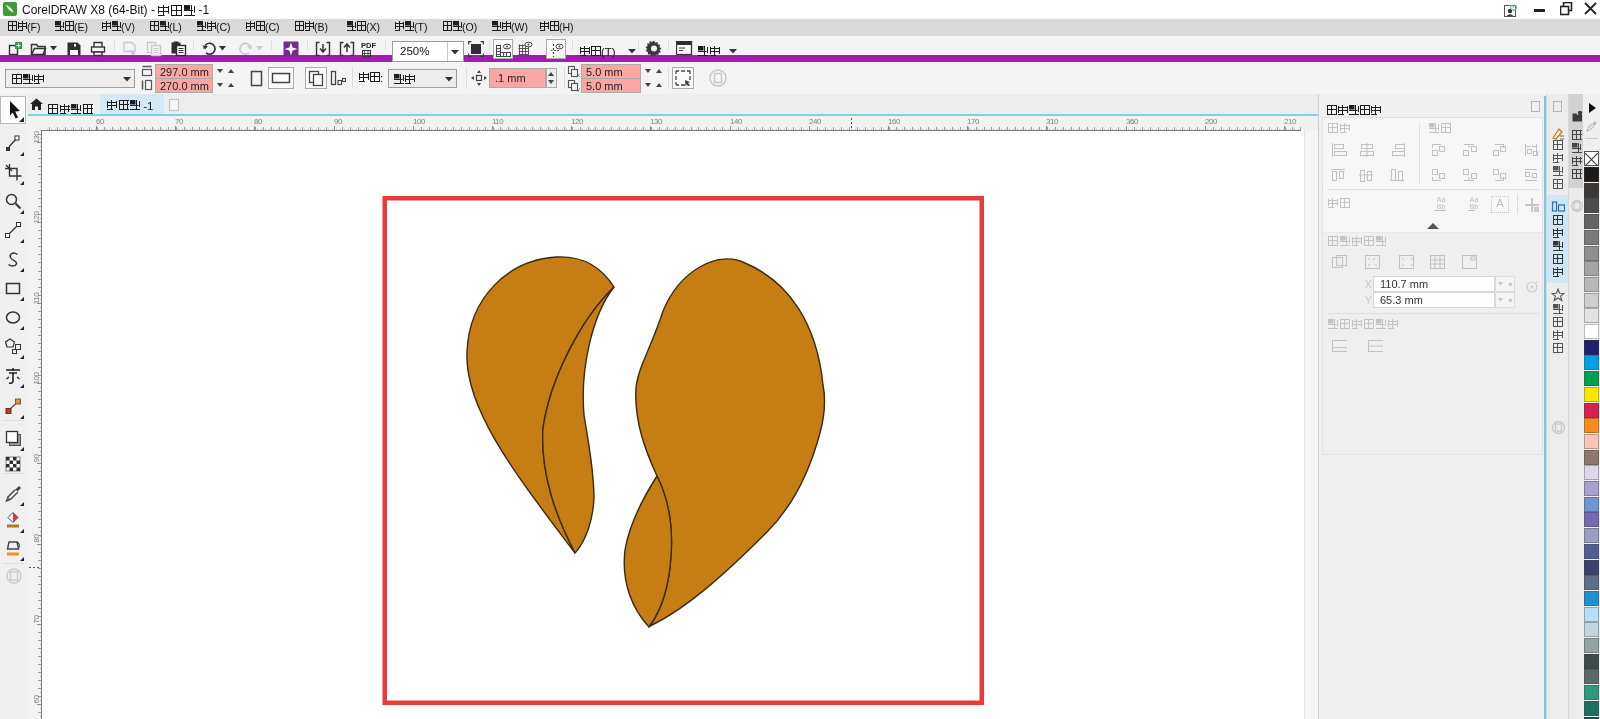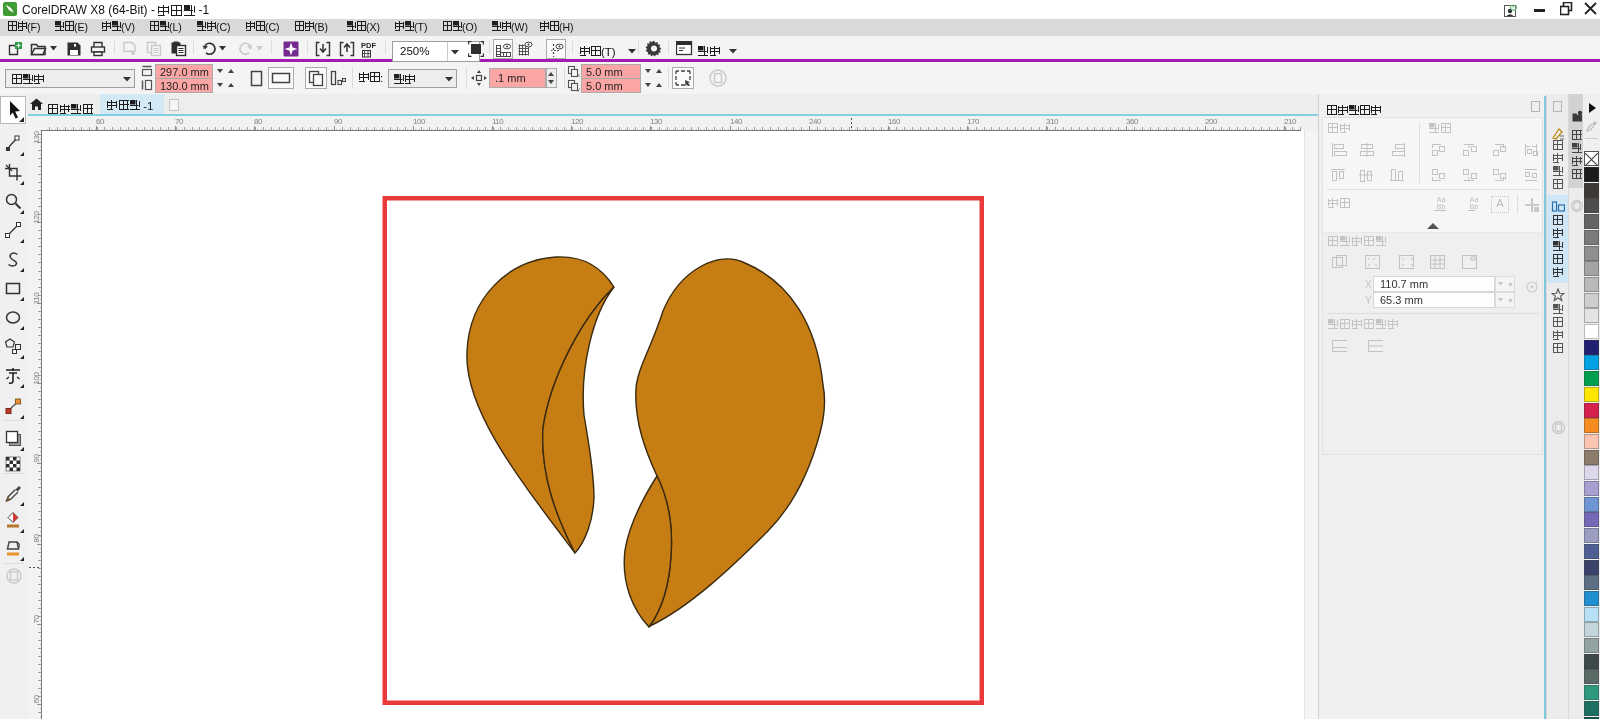--- a/index.html
+++ b/index.html
@@ -30,21 +30,21 @@
 .zl{--c:#c3c3c3}
 .sep{position:absolute;top:5px;bottom:5px;width:1px;background:#dcdcdc}
 
 #titlebar{position:absolute;left:0;top:0;width:1600px;height:19px;background:#ffffff}
 #titletxt{position:absolute;left:22px;top:3px;font-size:12px;color:#111;letter-spacing:0}
 
 #menubar{position:absolute;left:0;top:19px;width:1600px;height:17px;background:#d9d9d9;font-size:10.5px;color:#111}
 #menubar .z{width:9px;height:10px}
 .mitem{position:absolute;top:2px;height:14px;white-space:nowrap}
 
-#toolbar{position:absolute;left:0;top:36px;width:1600px;height:26px;background:#f4f4f4;border-bottom:3px solid #a21caf}
+#toolbar{position:absolute;left:0;top:36px;width:1600px;height:26px;background:#f4f4f4;border-bottom:7px solid #a21caf}
 
 #propbar{position:absolute;left:0;top:62px;width:1600px;height:32px;background:#f4f4f4}
 .combo{position:absolute;background:#ededed;border:1px solid #9d9d9d;font-size:11px;color:#222}
 .input{position:absolute;background:#fca5a5;border:1px solid #ababab;font-size:11px;color:#222}
 
 #tabrow{position:absolute;left:0;top:94px;width:1600px;height:22px;background:#ededed}
 #cyanline{position:absolute;left:28px;top:114px;width:1290px;height:2px;background:#85d0e0}
 
 #hruler{position:absolute;left:41px;top:116px;width:1260px;height:14px;background:#f2f2f2;background-image:repeating-linear-gradient(to right,#9f9f9f 0 1px,transparent 1px 7.92px),repeating-linear-gradient(to right,#bdbdbd 0 1px,transparent 1px 3.96px);background-size:100% 3px,100% 1.5px;background-position:7.5px bottom,5.5px bottom;background-repeat:no-repeat}
 #vruler{position:absolute;left:27px;top:130px;width:14px;height:589px;background:#f2f2f2;background-image:repeating-linear-gradient(to bottom,#9f9f9f 0 1px,transparent 1px 8.03px),repeating-linear-gradient(to bottom,#bdbdbd 0 1px,transparent 1px 4.015px);background-size:3px 100%,1.5px 100%;background-position:right 4px,right 0px;background-repeat:no-repeat}
@@ -178,21 +178,21 @@
 <svg class="abs" style="left:339px;top:5px" width="16" height="16">
         <path d="M4.5 1.5 h-3 v13 h3 M11.5 1.5 h3 v13 h-3" fill="none" stroke="#333" stroke-width="1.4"></path>
         <path d="M8 11 v-7 M5 6.5 L8 3 L11 6.5" fill="none" stroke="#333" stroke-width="1.5"></path>
       </svg>
 <div class="abs" style="left:361px;top:6px;font-size:7.5px;font-weight:bold;color:#222;line-height:7px">PDF</div>
 <svg class="abs" style="left:362px;top:14px" width="12" height="8">
         <rect x="0.5" y="0.5" width="8" height="6.5" fill="none" stroke="#333"></rect>
         <path d="M2.5 0.5 v6.5 M0.5 3.5 h8 M6 0.5 v6.5" stroke="#333" stroke-width="0.8"></path>
       </svg>
 <div class="sep" style="left:385px"></div>
-<div class="abs" style="left:392px;top:5px;width:88px;height:21px;background:#fff;border:1px solid #9d9d9d">
+<div class="abs" style="left:392px;top:5px;width:72px;height:21px;background:#fff;border:1px solid #9d9d9d">
 <div class="abs" style="left:7px;top:3px;font-size:11.5px;color:#111">250%</div>
 <div class="abs" style="left:54px;top:0;width:1px;height:19px;background:#c9c9c9"></div>
 <svg class="abs" style="left:58px;top:8px" width="9" height="6">
           <path d="M0 0 h8 l-4 4.5 z" fill="#333"></path>
         </svg>
 </div>
 <svg class="abs" style="left:468px;top:5px" width="16" height="16">
         <path d="M0.5 3.5 v-3 h3 M12.5 0.5 h3 v3 M15.5 12.5 v3 h-3 M3.5 15.5 h-3 v-3" fill="none" stroke="#333" stroke-width="1.3"></path>
         <rect x="3" y="3" width="10" height="10" fill="#2e2e2e"></rect>
       </svg>
@@ -255,21 +255,21 @@
         <path d="M1.5 1.5 h9" stroke="#555" stroke-width="1.5"></path>
       </svg>
 <svg class="abs" style="left:141px;top:17px" width="12" height="12">
         <rect x="4.5" y="1.5" width="6" height="9" fill="none" stroke="#555" stroke-width="1.2"></rect>
         <path d="M1.5 1.5 v9" stroke="#555" stroke-width="1.5"></path>
       </svg>
 <div class="input" style="left:155px;top:2px;width:58px;height:15px">
         <span class="abs" style="left:4px;top:1px">297.0 mm</span>
       </div>
 <div class="input" style="left:155px;top:16px;width:58px;height:15px">
-        <span class="abs" style="left:4px;top:1px">130.0 mm</span>
+        <span class="abs" style="left:4px;top:1px">270.0 mm</span>
       </div>
 <svg class="abs" style="left:217px;top:7px" width="7" height="5">
         <path d="M0 0 h6 l-3 4 z" fill="#444"></path>
       </svg>
 <svg class="abs" style="left:228px;top:7px" width="7" height="5">
         <path d="M0 4 h6 l-3 -4 z" fill="#444"></path>
       </svg>
 <svg class="abs" style="left:217px;top:21px" width="7" height="5">
         <path d="M0 0 h6 l-3 4 z" fill="#444"></path>
       </svg>

